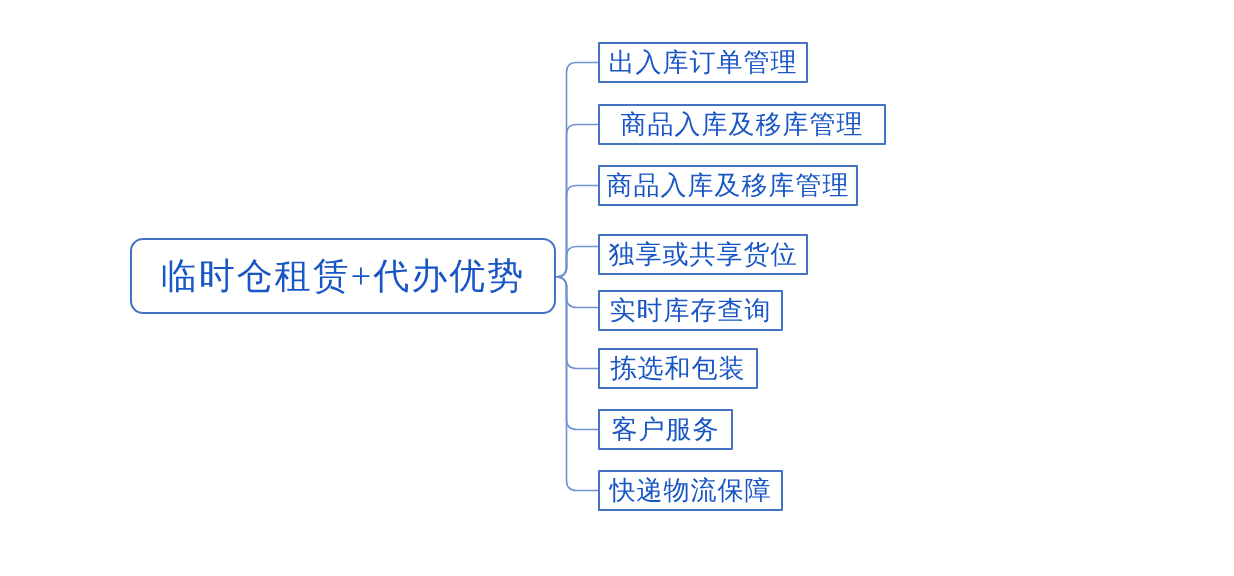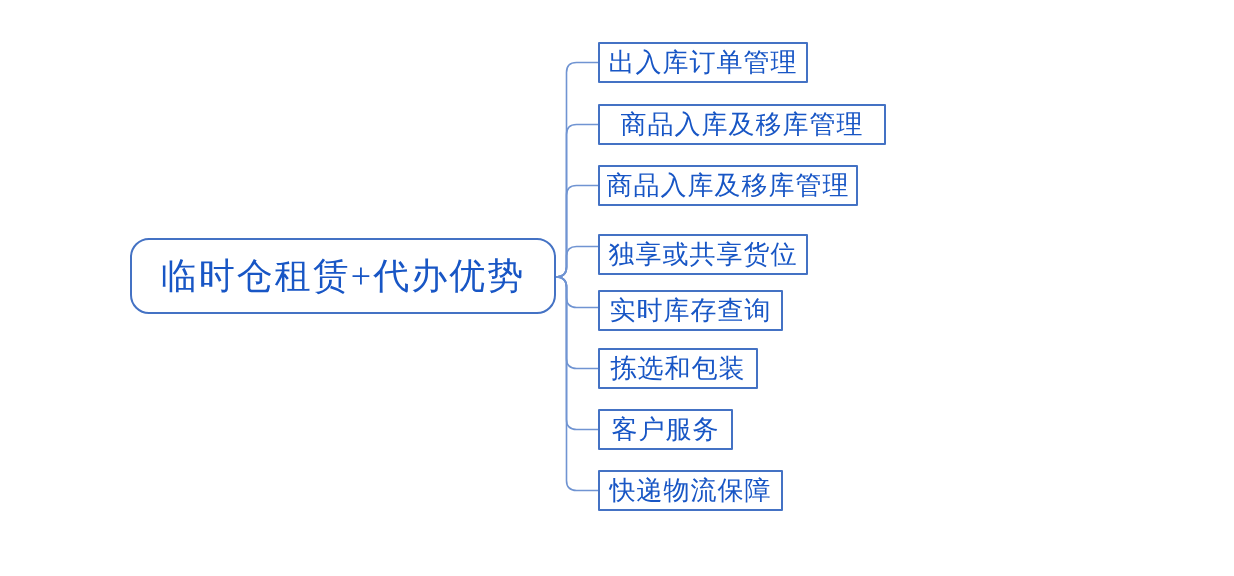--- a/index.html
+++ b/index.html
@@ -31,21 +31,21 @@
     display: flex;
     align-items: center;
     justify-content: center;
     white-space: nowrap;
   }
   .root-node {
     left: 130px;
     top: 238px;
     width: 426px;
     height: 76px;
-    border-radius: 19px;
+    border-radius: 13px;
     font-size: 36px;
     letter-spacing: 2px;
   }
   .child-node {
     left: 598px;
     height: 41px;
     border-radius: 1px;
     font-size: 26px;
     letter-spacing: 1px;
   }

